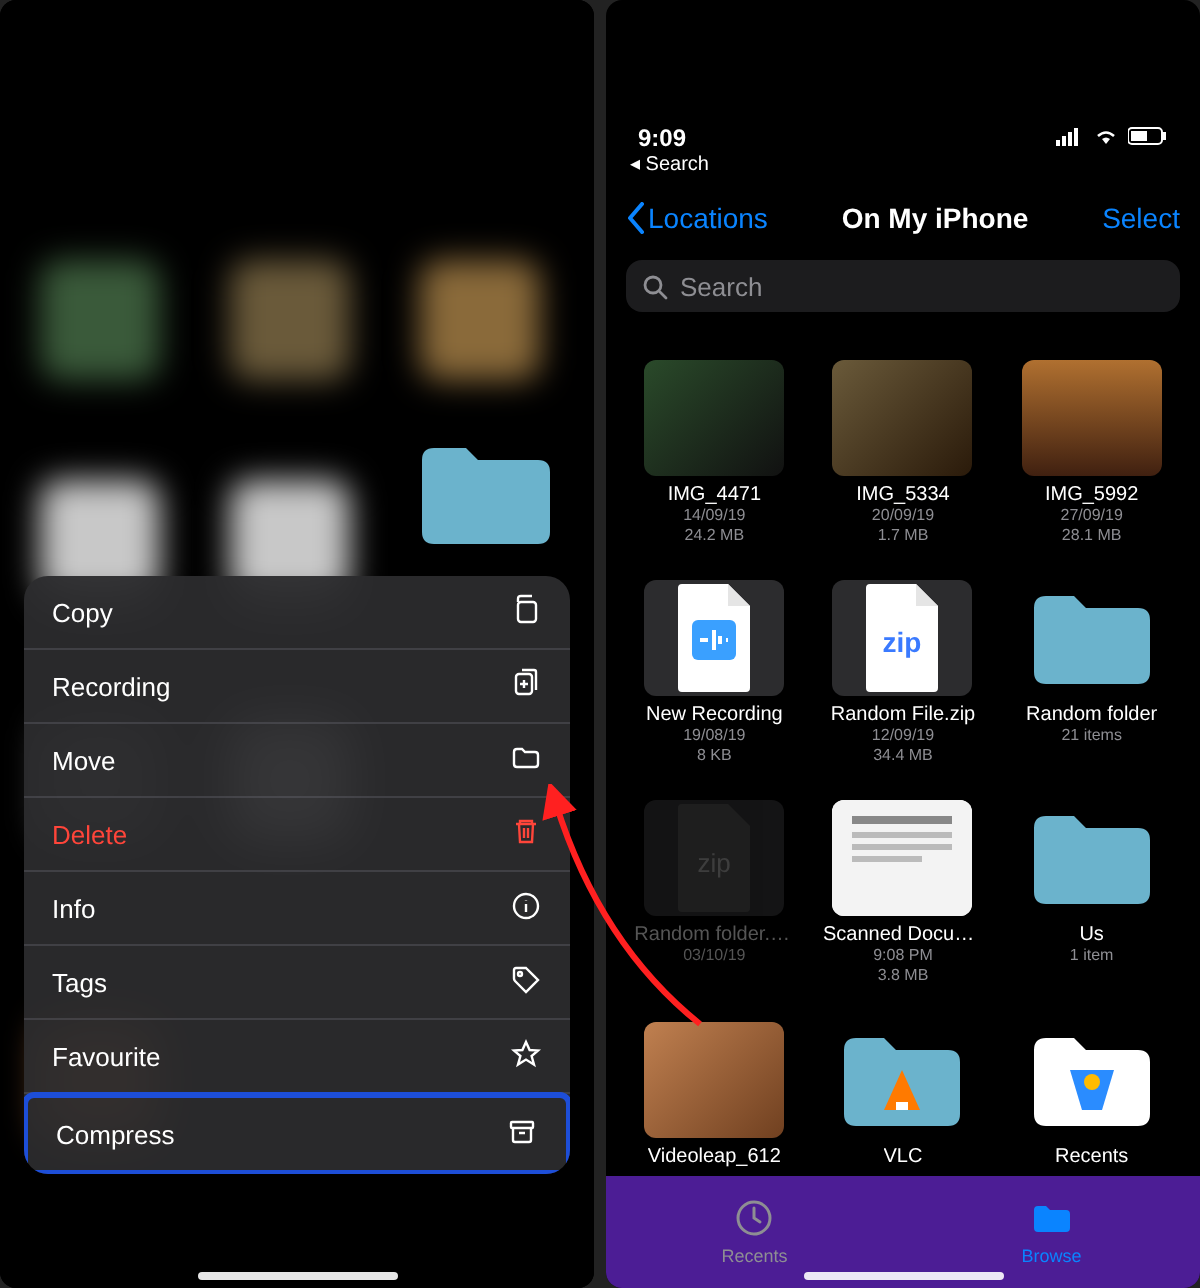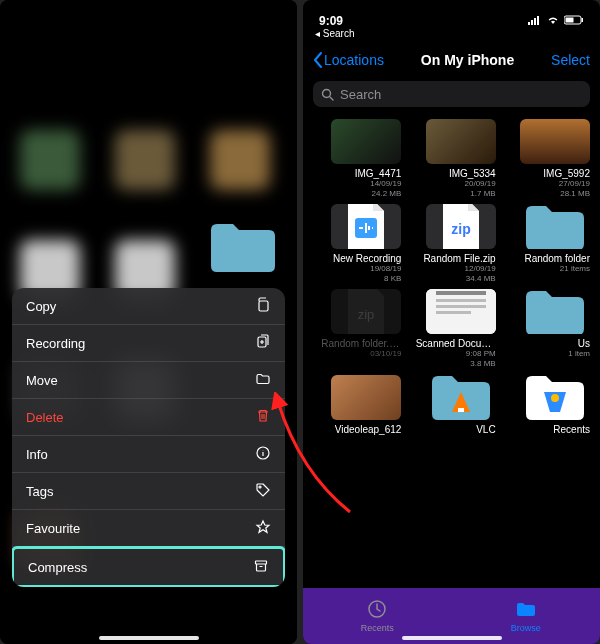--- a/index.html
+++ b/index.html
@@ -1,34 +1,34 @@
 <!DOCTYPE html>
 <html><head>
 <meta charset="utf-8">
 <style>
   html,body{margin:0;padding:0;background:#111;font-family:-apple-system,'Helvetica Neue',Arial,sans-serif;}
   .stage{width:600px;height:644px;position:relative;background:#222;display:flex;}
   .phone{width:297px;height:644px;background:#000;position:relative;overflow:hidden;border-radius:8px;}
   .phone.left{margin-right:6px;}
   
-  .status{height:28px;color:#fff;display:flex;justify-content:space-between;align-items:flex-end;padding:0 16px;font-size:12px;font-weight:600;}
+  .status{height:28px;color:#fff;display:flex;justify-content:space-between;align-items:flex-end;padding:0 16px;font-size:12px;font-weight:600;margin-top:48px;}
   .status .right{display:flex;gap:4px;align-items:center;}
   .back-search{color:#fff;font-size:10px;padding:0 12px 4px 12px;}
   
   .nav{height:34px;display:flex;align-items:center;justify-content:space-between;padding:0 10px;}
   .nav .back{color:#0a84ff;font-size:14px;display:flex;align-items:flex-end;}
   .nav .back svg{margin-right:2px;}
   .nav .title{color:#fff;font-size:14px;font-weight:700;}
   .nav .select{color:#0a84ff;font-size:14px;}
   .search{margin:4px 10px;height:26px;background:#1c1c1e;border-radius:8px;display:flex;align-items:center;padding:0 8px;color:#8e8e93;font-size:13px;}
   .search svg{margin-right:6px;flex:0 0 auto;}
   
   .grid{display:grid;grid-template-columns:repeat(3,1fr);gap:6px;padding:8px 10px;}
-  .item{display:flex;flex-direction:column;align-items:flex-end;text-align:center;}
-  .thumb{width:70px;height:45px;border-radius:6px;background:#2c2c2e;display:flex;align-items:center;justify-content:center;color:#555;font-size:10px;overflow:hidden;position:relative;}
+  .item{display:flex;flex-direction:column;align-items:center;text-align:center;margin-top:12px;}
+  .thumb{width:70px;height:58px;border-radius:6px;background:#2c2c2e;display:flex;align-items:center;justify-content:center;color:#555;font-size:10px;overflow:hidden;position:relative;}
   .thumb.folder{background:none;}
   .thumb.folder svg{width:70px;height:58px;}
   .thumb.file svg{width:46px;height:58px;}
   .thumb.doc{background:#fff;}
   .name{color:#fff;font-size:10px;margin-top:4px;max-width:80px;white-space:nowrap;overflow:hidden;text-overflow:ellipsis;}
   .meta{color:#8e8e93;font-size:8px;line-height:1.2;}
   .item.dim .name,.item.dim .meta{color:#555;}
   .item.dim .thumb{opacity:.45;}
   
   .tabbar{position:absolute;bottom:0;left:0;right:0;height:56px;background:#4c1d95;display:flex;border-top:1px solid #000;}
@@ -38,21 +38,21 @@
   
   .blurbg{position:absolute;inset:0;background:#000;}
   .blurdot{position:absolute;border-radius:10px;filter:blur(8px);}
   .folder-focus{position:absolute;right:18px;top:218px;width:72px;height:58px;}
   .folder-focus svg{width:72px;height:58px;}
   
   .menu{position:absolute;left:12px;right:12px;top:288px;background:rgba(44,44,46,.94);border-radius:12px;overflow:hidden;backdrop-filter:blur(10px);}
   .menu .row{height:36px;display:flex;align-items:center;justify-content:space-between;padding:0 14px;color:#fff;font-size:13px;border-bottom:1px solid rgba(120,120,128,.3);}
   .menu .row:last-child{border-bottom:none;}
   .menu .row.danger{color:#ff453a;}
-  .menu .row.hl{border:3px solid #5eead4;border-radius:6px;margin:-1px;height:36px;}
+  .menu .row.hl{border:3px solid #1d4ed8;border-radius:6px;margin:-1px;height:36px;}
   .menu .row svg{flex:0 0 auto;}
   
   .arrow{position:absolute;left:260px;top:392px;pointer-events:none;}
   
   .tg1{background:linear-gradient(135deg,#2a4a2a,#111);} 
   .tg2{background:linear-gradient(135deg,#6a5a3a,#2a1a0a);} 
   .tg3{background:linear-gradient(180deg,#b07030,#402010);} 
   .tg4{background:linear-gradient(135deg,#c08050,#704020);}
 </style>
 </head>

